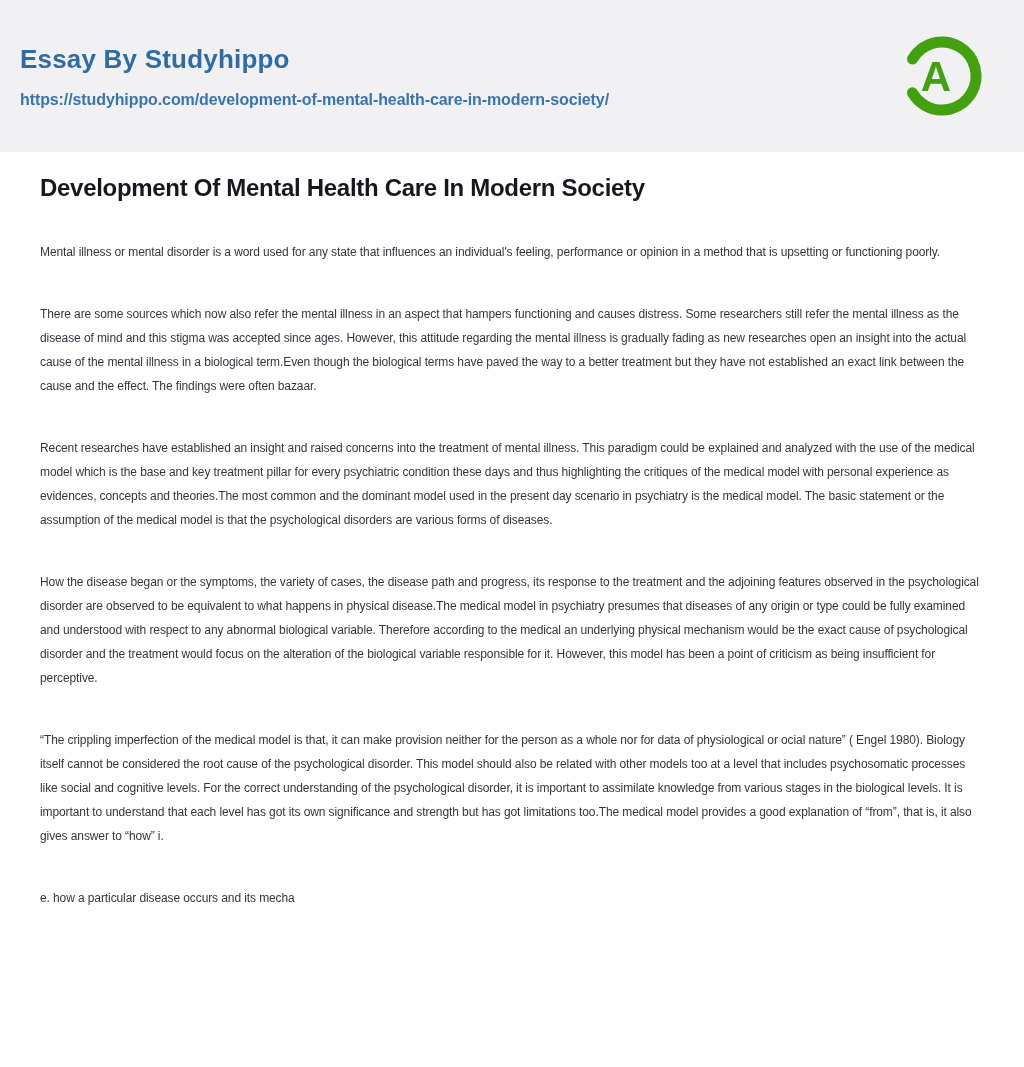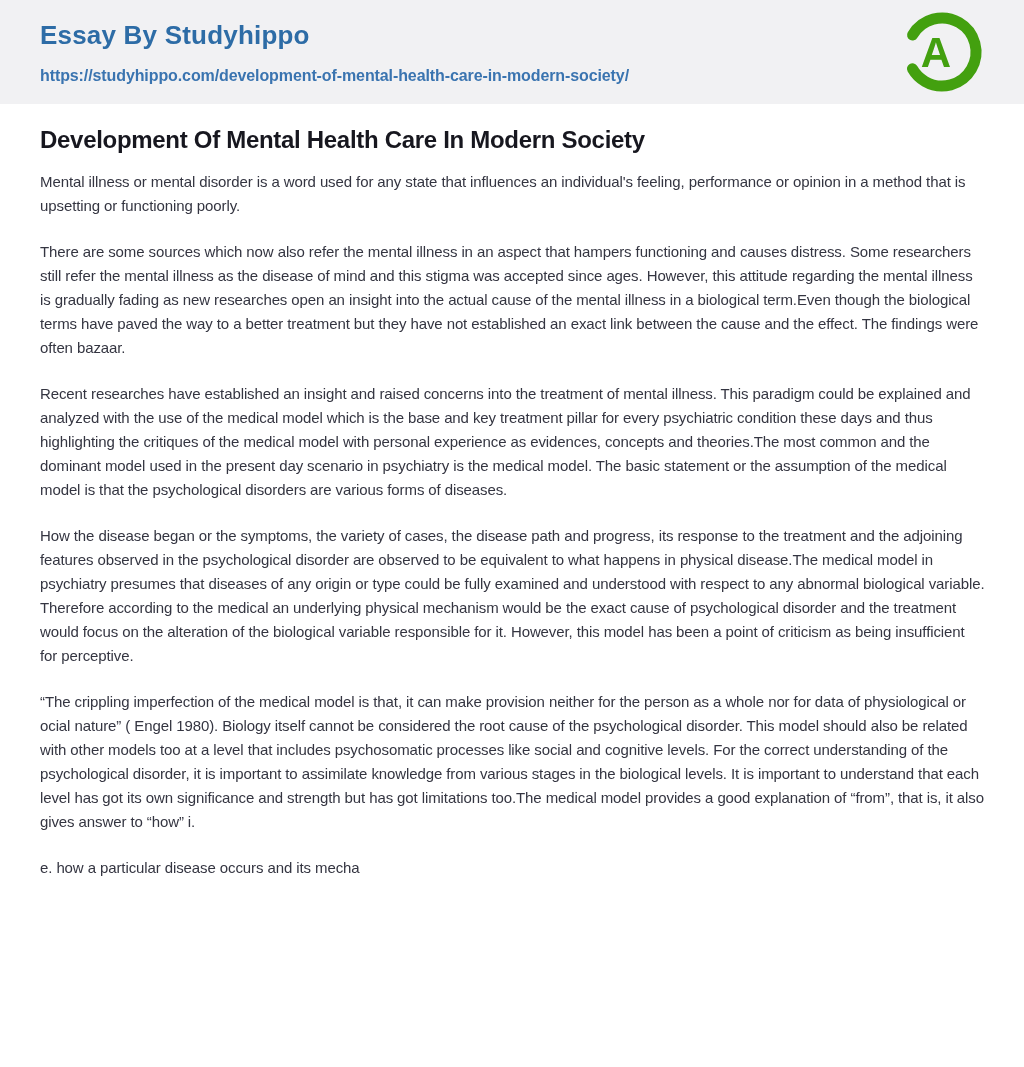--- a/index.html
+++ b/index.html
@@ -8,22 +8,22 @@
     width: 1024px;
     min-height: 1067px;
     margin: 0 auto;
     font-family: "Liberation Sans", sans-serif;
     color: #343541;
   }
 
   
   .site-header {
     background: #f1f1f3;
-    height: 104px;
-    padding: 0 38px 0 40px;
+    height: 152px;
+    padding: 0 38px 0 20px;
     display: flex;
     align-items: center;
     justify-content: space-between;
   }
   .header-left { display: flex; flex-direction: column; justify-content: center; }
   .site-title {
     color: #2d6ca6;
     font-size: 26px;
     font-weight: 700;
     letter-spacing: 0.2px;
@@ -46,25 +46,26 @@
   .article-title {
     color: #17171f;
     font-size: 24px;
     line-height: 1.18;
     font-weight: 700;
     letter-spacing: -0.3px;
     max-width: 940px;
     margin-bottom: 16px;
   }
   .article p {
-    font-size: 15px;
+    font-size: 12px;
     line-height: 24px;
     letter-spacing: -0.1px;
     color: #343541;
     margin-bottom: 22px;
+    margin-top: 38px;
   }
 </style>
 </head>
 <body>
 
 <header class="site-header">
   <div class="header-left">
     <div class="site-title">Essay By Studyhippo</div>
     <a class="site-url" href="#">https://studyhippo.com/development-of-mental-health-care-in-modern-society/</a>
   </div>

